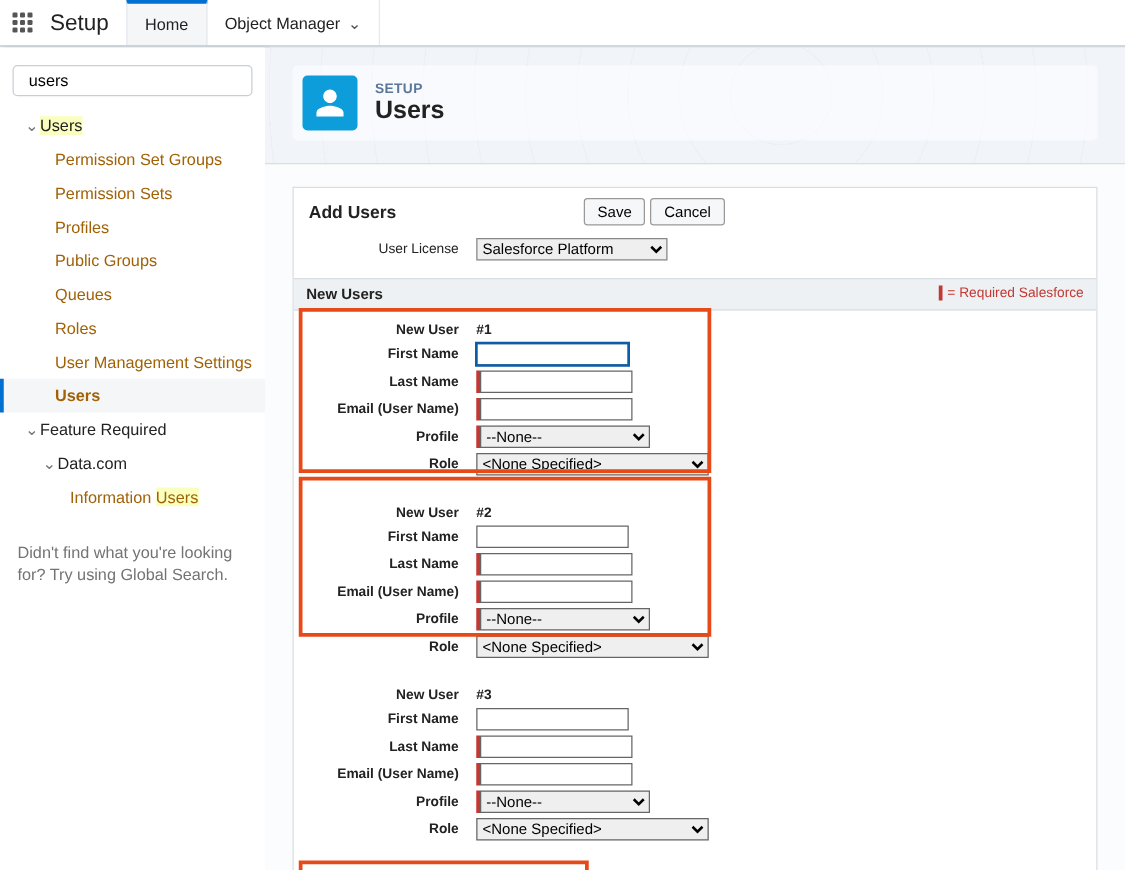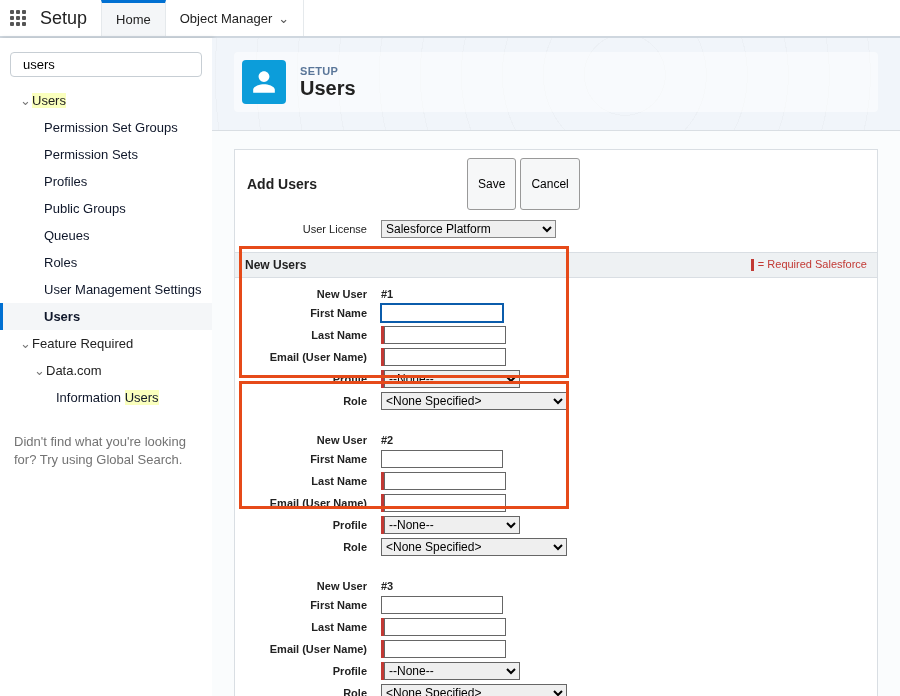--- a/index.html
+++ b/index.html
@@ -15,41 +15,41 @@
   .layout { display:flex; height: calc(100vh - 38px); border-radius: 32px; }
   .sidebar { width: 212px; box-shadow: 2px 0 4px rgba(0,0,0,0.15); padding-top:8px; background:#fff; overflow-y:auto;}
   .search-wrap { padding: 6px 10px 10px 10px; }
   .search-box { display:flex; align-items:center; border:1px solid #c7ced4; border-radius:4px; padding:4px 6px; }
   .search-box svg { width:14px; height:14px; color:#555; margin-right:6px;}
   .search-box input { border:none; outline:none; font-size:13px; flex:1; }
   .tree { list-style:none; }
   .tree li { padding: 6px 0 6px 20px; cursor:pointer; font-size:13px; }
   .tree .arrow { display:inline-block; width:12px; color:#777; }
   .hl { background:#faffbd; }
-  .tree .child { padding-left: 44px; font-size:13px; color:#0f172a;}
+  .tree .child { padding-left: 44px; font-size:13px; color:#a16207;}
   .tree .child.selected { border-left:3px solid #0070d2; font-weight:600; background:#f4f6f8; padding-left:41px;}
   .tree .sub { padding-left:34px;}
   .tree .item-lv1 { padding-left:20px; display:flex; align-items:center;}
   .not-found { padding: 22px 14px 10px 14px; font-size:13px; color:#737373; line-height:1.4;}
   .content { flex:1; background: #fafcfd; overflow-y:auto;}
   .hero { background: linear-gradient(#f1f5fa,#f1f5fa); position:relative; padding: 14px 22px 18px 22px; border-bottom: 1px solid #d9dee3;}
   .hero::before { content:""; position:absolute; inset:0; background: repeating-radial-gradient(circle at 60% 40%, transparent 0 40px, rgba(0,0,0,0.02) 40px 41px); }
   .hero-box { position:relative; display:flex; align-items:center; gap:14px; background: rgba(255,255,255,0.5); padding:8px; border-radius:4px; }
   .hero-icon { width:44px; height:44px; border-radius:4px; background:#0c9dda; display:flex; align-items:center; justify-content:center;}
   .hero-icon svg { width:26px; height:26px; fill:#fff;}
   .hero-labels .k { color:#5a7699; font-size:11px; font-weight:700; letter-spacing:.3px;}
   .hero-labels .t { font-size:20px; font-weight:700; }
   .panel { margin: 18px 22px; background:#fff; border:1px solid #d9dee3; }
   .panel-header { display:flex; align-items:center; padding:8px 12px; }
   .panel-header h3 { font-size:14px; font-weight:bold; }
-  .btn { font-size:12px; padding:18px 10px; border:1px solid #999; border-radius:3px; background:#f6f7f8; cursor:pointer; margin-left:4px;}
+  .btn { font-size:12px; padding:3px 10px; border:1px solid #999; border-radius:3px; background:#f6f7f8; cursor:pointer; margin-left:4px;}
   .btn:first-of-type { margin-left: 150px;}
   .row-license { display:flex; align-items:center; padding: 2px 12px 14px 12px;}
   .row-license label { width:120px; text-align:right; font-size:11px; font-weight:normal; margin-right:14px;}
-  .row-license select { width:175px; font-size:12px; border:1px solid #888;}
+  .row-license select { width:153px; font-size:12px; border:1px solid #888;}
   .subheader { background:#eef1f3; padding:5px 10px; display:flex; justify-content:space-between; font-size:12px; border-top:1px solid #d9dee3; border-bottom:1px solid #d9dee3;}
   .subheader .req { color:#c23934; font-size:11px;}
   .subheader .req b { background:#c23934; display:inline-block; width:3px; height:12px; vertical-align:middle; margin-right:4px;}
   .user-block { padding: 6px 12px 10px 12px; position:relative;}
   .form-row { display:flex; align-items:center; margin:4px 0;}
   .form-row .lbl { width:120px; text-align:right; font-size:11px; font-weight:bold; margin-right:14px;}
   .form-row .num { font-size:11px; font-weight:bold; }
   .req-bar { display:inline-block; width:3px; height:18px; background:#c23934; vertical-align:middle;}
   .form-row input[type=text] { width:122px; height:18px; border:1px solid #666; font-size:12px; padding:0 2px;}
   .form-row input.focused { outline:2px solid #0b5cab; outline-offset:-1px;}

